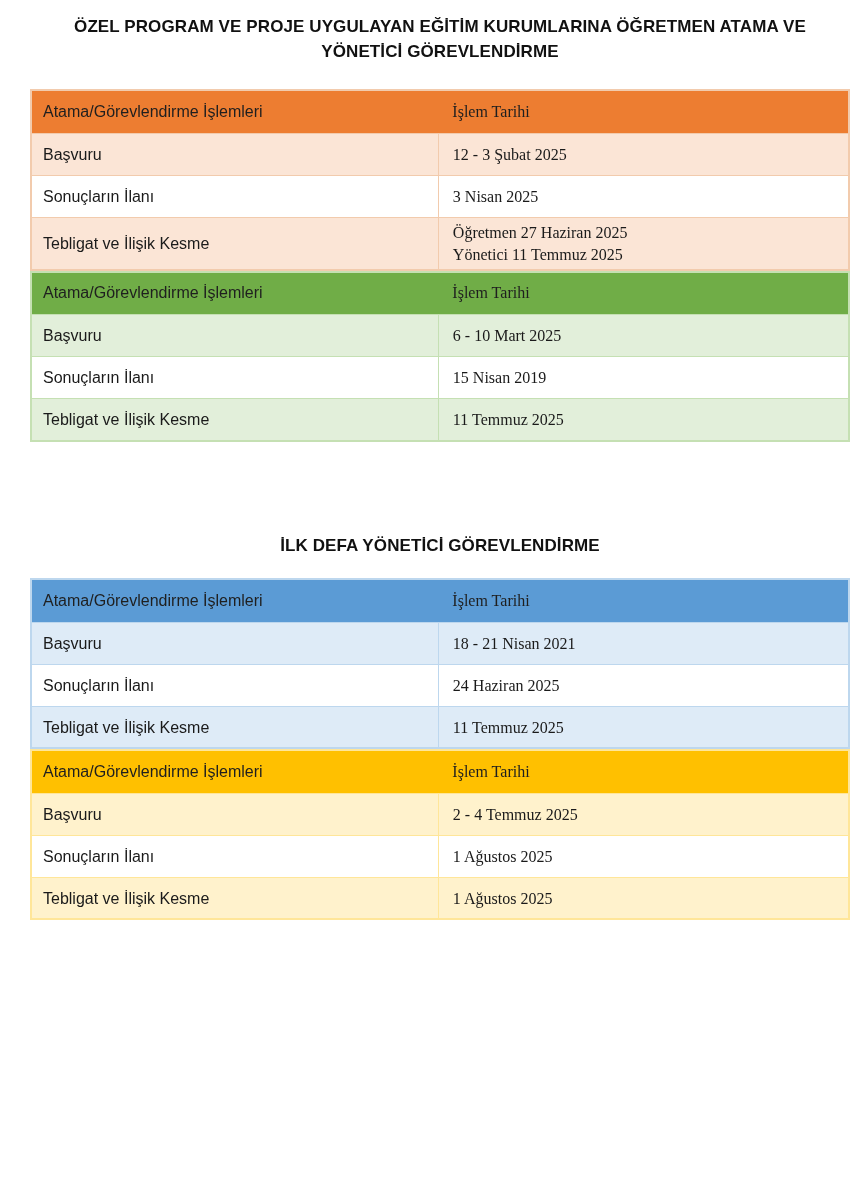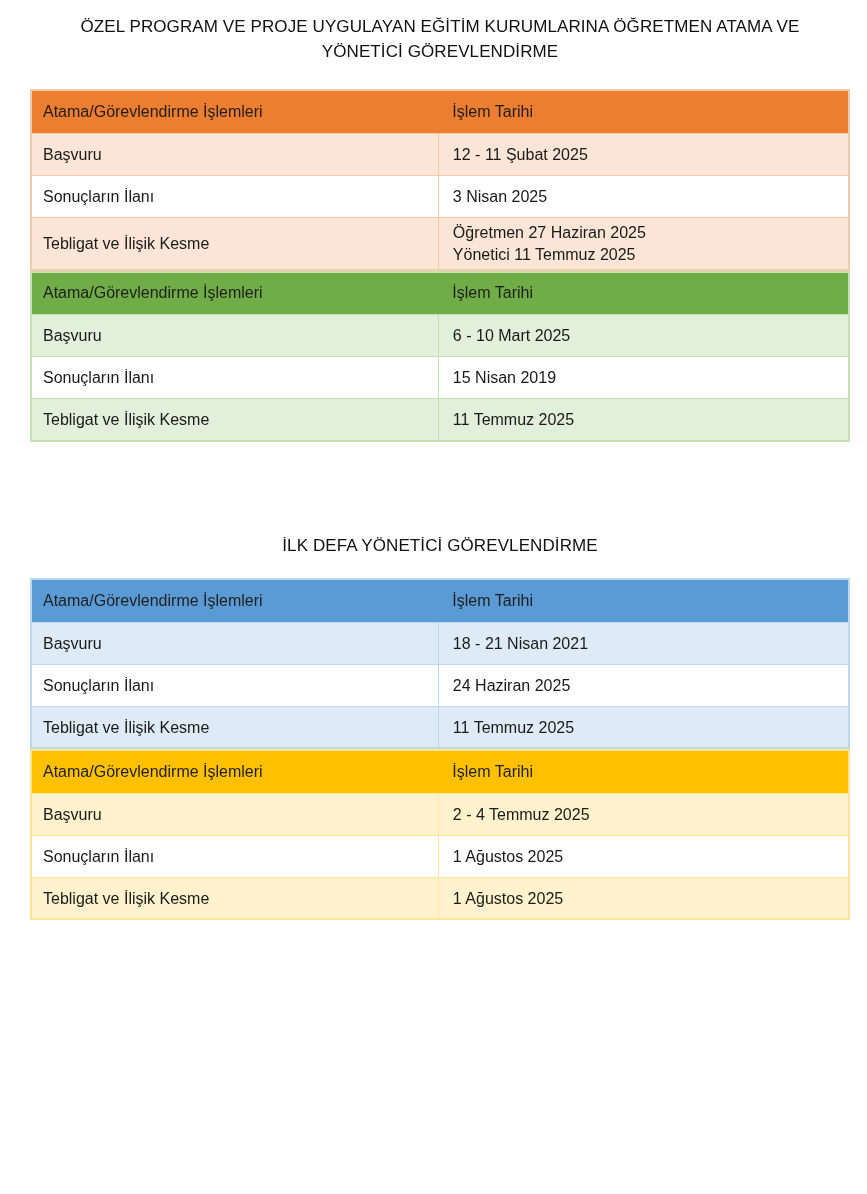--- a/index.html
+++ b/index.html
@@ -9,21 +9,21 @@
     min-height: 1194px;
     font-family: "Liberation Sans", sans-serif;
     color: #1a1a1a;
   }
   .content {
     width: 820px;
     margin-left: 30px;
   }
   .section-title {
     font-size: 17px;
-    font-weight: normal;
+    font-weight: bold;
     text-align: center;
     line-height: 1.45;
     letter-spacing: 0.1px;
     margin: 92px 8px 20px 8px;
     color: #111111;
   }
   .section:first-child .section-title {
     margin-top: 15px;
     margin-bottom: 25px;
   }
@@ -56,21 +56,21 @@
     white-space: pre-line;
     line-height: 1.4;
     padding-top: 4px;
     padding-bottom: 2px;
     color: #1a1a1a;
   }
   .schedule-table tr.band td { background: var(--band-bg); }
   .schedule-table th:first-child,
   .schedule-table td:first-child { padding-left: 11px; }
   .schedule-table th:last-child,
-  .schedule-table td:last-child { padding-left: 14px; }
+  .schedule-table td:last-child { padding-left: 14px; font-family: Liberation Serif, serif; }
 </style>
 </head>
 <body>
 
 <div class="content">
 
   <section class="section">
     <h2 class="section-title">ÖZEL PROGRAM VE PROJE UYGULAYAN EĞİTİM KURUMLARINA ÖĞRETMEN ATAMA VE YÖNETİCİ GÖREVLENDİRME</h2>
     <table class="schedule-table" style="--header-bg: #ED7D31; --band-bg: #FBE5D6; --border-color: #F2CBAD;">
       <colgroup>
@@ -79,21 +79,21 @@
         </colgroup>
       <thead>
         <tr>
           <th>Atama/Görevlendirme İşlemleri</th>
           <th>İşlem Tarihi</th>
         </tr>
       </thead>
       <tbody>
         <tr class="band">
           <td>Başvuru</td>
-          <td>12 - 11 Şubat 2025</td>
+          <td>12 - 3 Şubat 2025</td>
         </tr>
         <tr>
           <td>Sonuçların İlanı</td>
           <td>3 Nisan 2025</td>
         </tr>
         <tr class="band">
           <td>Tebligat ve İlişik Kesme</td>
           <td>Öğretmen 27 Haziran 2025
 Yönetici 11 Temmuz 2025</td>
         </tr>

